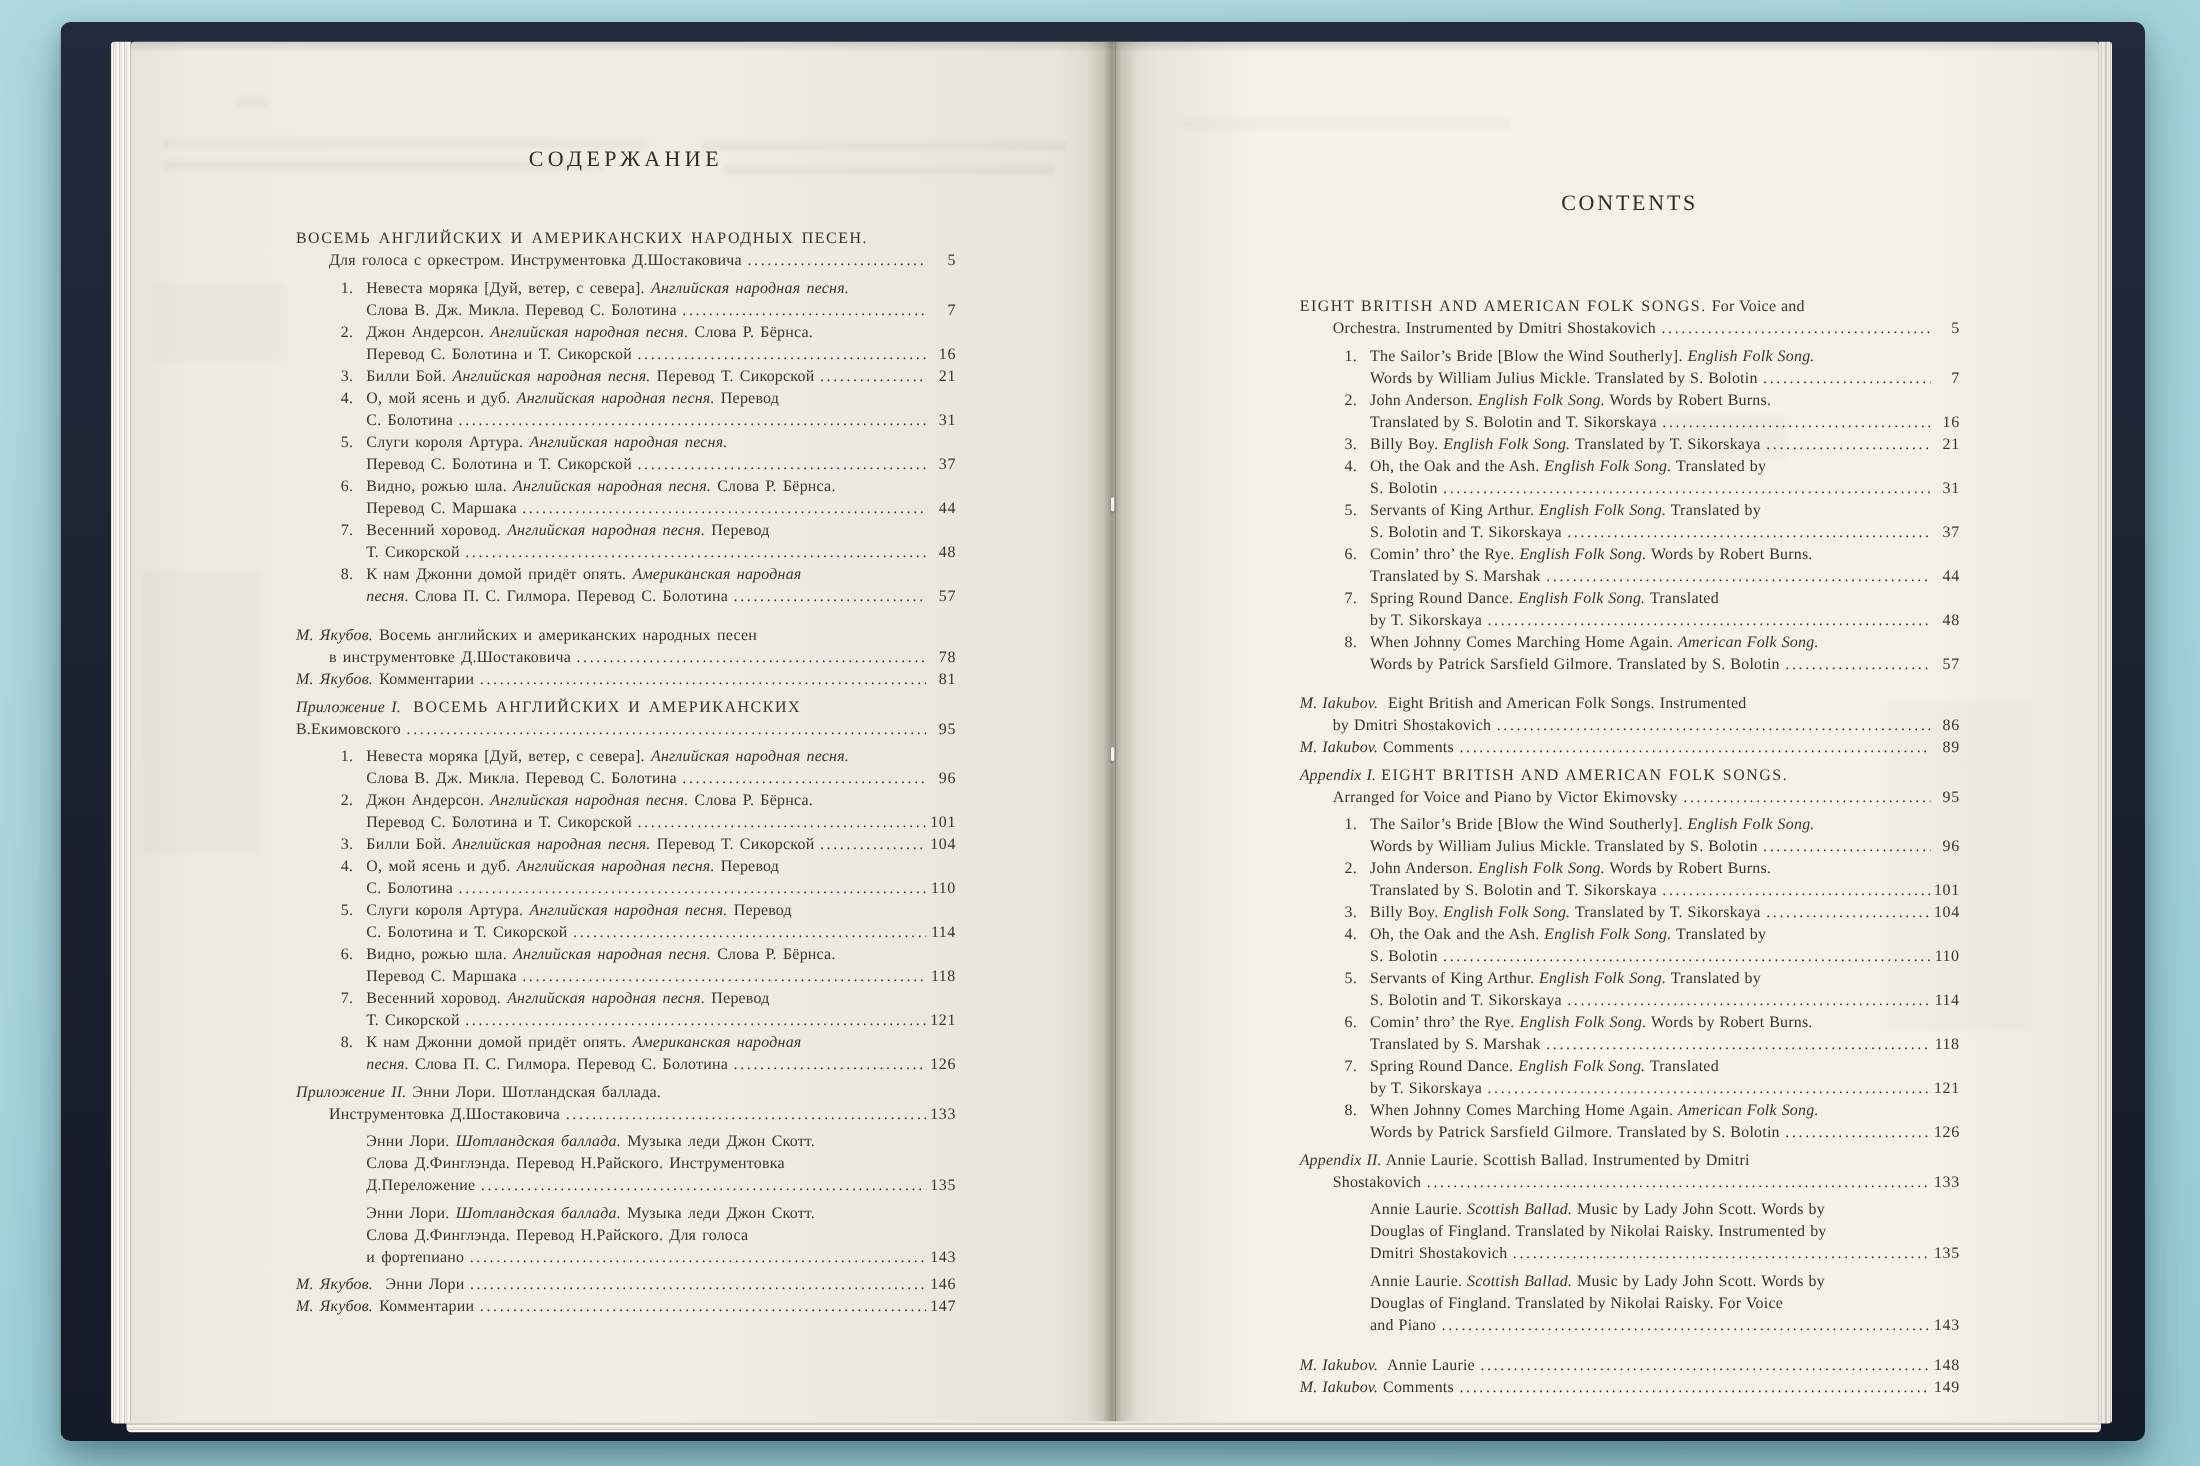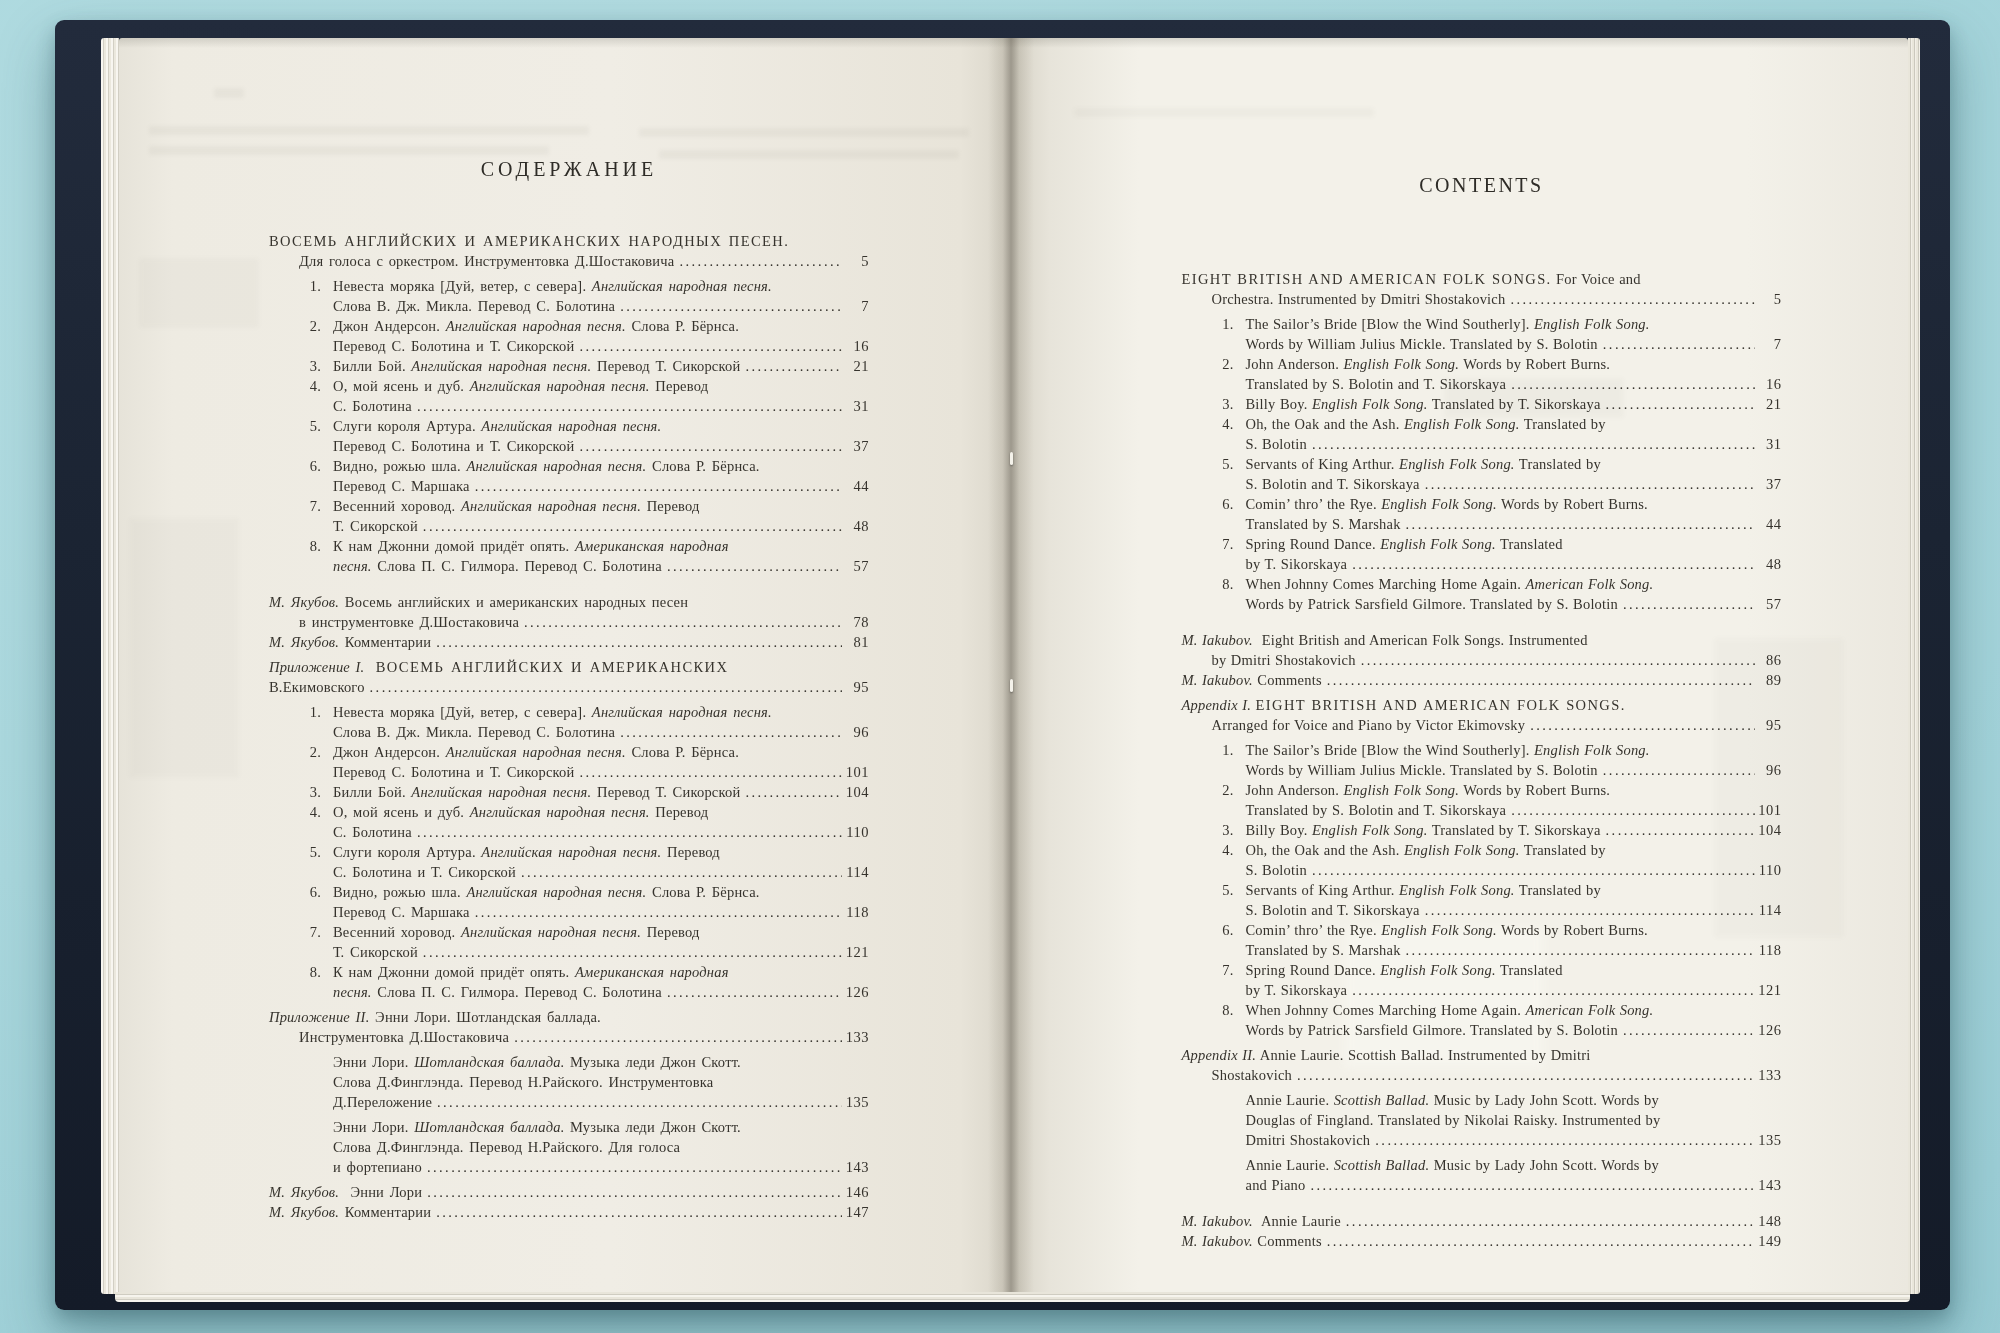--- a/index.html
+++ b/index.html
@@ -41,21 +41,21 @@
                 rgba(66,60,48,.38) 51%, rgba(105,98,80,.16) 68%, transparent 100%); }
   .stitch { position:absolute; left:50%; width:3px; height:13px; margin-left:-1px;
             background:#f4f2ea; border-radius:2px; box-shadow:0 1px 2px rgba(0,0,0,.35); }
 
   
   .ghost { position:absolute; background:#7e7b6e; opacity:.07; filter:blur(2px); border-radius:2px; }
   .ghost.pale { background:#fdfdf8; opacity:.35; filter:blur(5px); }
 
   
   .content { position:absolute; top:0; width:600px; }
-  .content.l { left:150px; padding-top:120px; }
+  .content.l { left:150px; padding-top:96px; }
   .content.r { left:168px; padding-top:136px; }
 
   h1.toc-title { margin:0 0 50px 0; font-size:20px; font-weight:normal; text-align:center;
                  color:#2e2c27; letter-spacing:4px; }
   .content.r h1.toc-title { letter-spacing:2.5px; margin-bottom:72px; }
 
   .toc { font-size:14.5px; line-height:20px; color:#36332d; letter-spacing:.2px; }
   .content.l .toc { word-spacing:1.8px; }
   .content.r .toc { word-spacing:.6px; }
 
@@ -316,20 +316,21 @@
                 <div class="ln"><span class="lt"><span class="it">Appendix II.</span><span> Annie Laurie. Scottish Ballad. Instrumented by Dmitri</span></span></div>
                 <div class="ln ind last"><span class="lt"><span>Shostakovich</span></span><span class="dots"></span><span class="pgn">133</span></div>
               </div>
               <div class="entry ipara g1">
                 <div class="ln"><span class="lt"><span>Annie Laurie. </span><span class="it">Scottish Ballad.</span><span> Music by Lady John Scott. Words by</span></span></div>
                 <div class="ln"><span class="lt"><span>Douglas of Fingland. Translated by Nikolai Raisky. Instrumented by</span></span></div>
                 <div class="ln last"><span class="lt"><span>Dmitri Shostakovich</span></span><span class="dots"></span><span class="pgn">135</span></div>
               </div>
               <div class="entry ipara g1">
                 <div class="ln"><span class="lt"><span>Annie Laurie. </span><span class="it">Scottish Ballad.</span><span> Music by Lady John Scott. Words by</span></span></div>
+                <div class="ln"><span class="lt"><span>Douglas of Fingland. Translated by Nikolai Raisky. For Voice</span></span></div>
                 <div class="ln last"><span class="lt"><span>and Piano</span></span><span class="dots"></span><span class="pgn">143</span></div>
               </div>
               <div class="entry para g2">
                 <div class="ln last"><span class="lt"><span class="it">M. Iakubov.</span><span>  Annie Laurie</span></span><span class="dots"></span><span class="pgn">148</span></div>
               </div>
               <div class="entry para">
                 <div class="ln last"><span class="lt"><span class="it">M. Iakubov.</span><span> Comments</span></span><span class="dots"></span><span class="pgn">149</span></div>
               </div>
             </div>
         </div>

